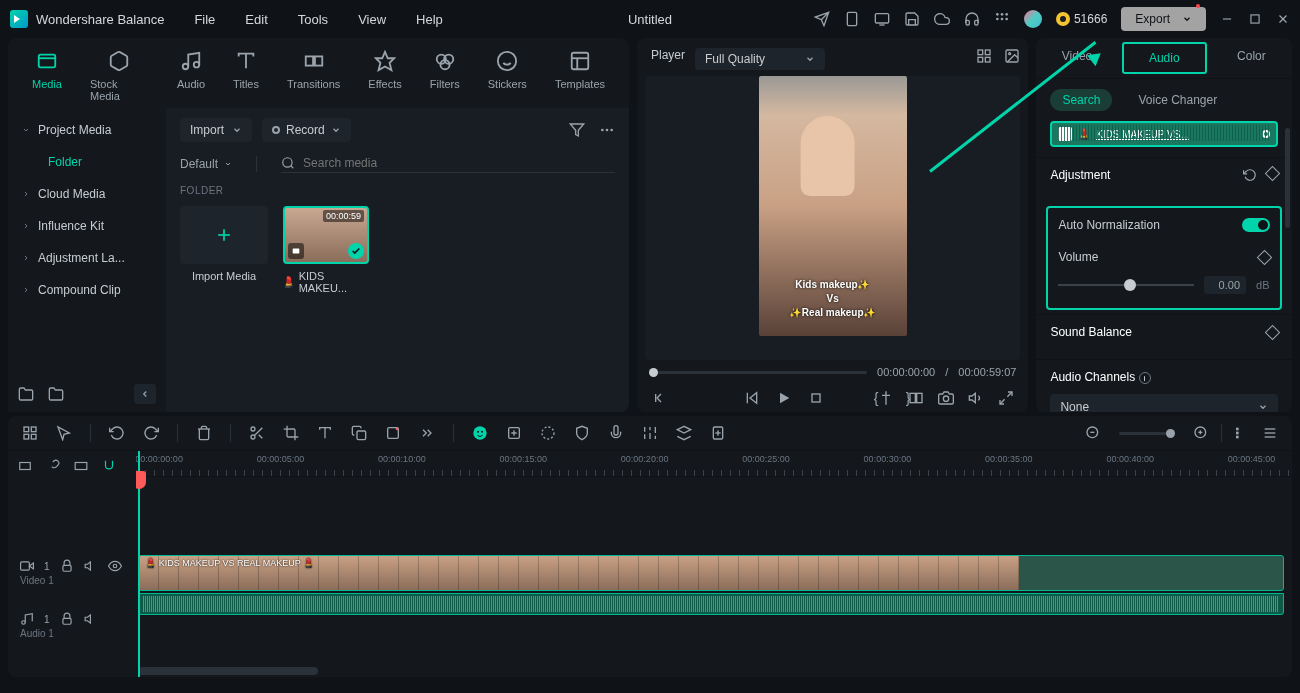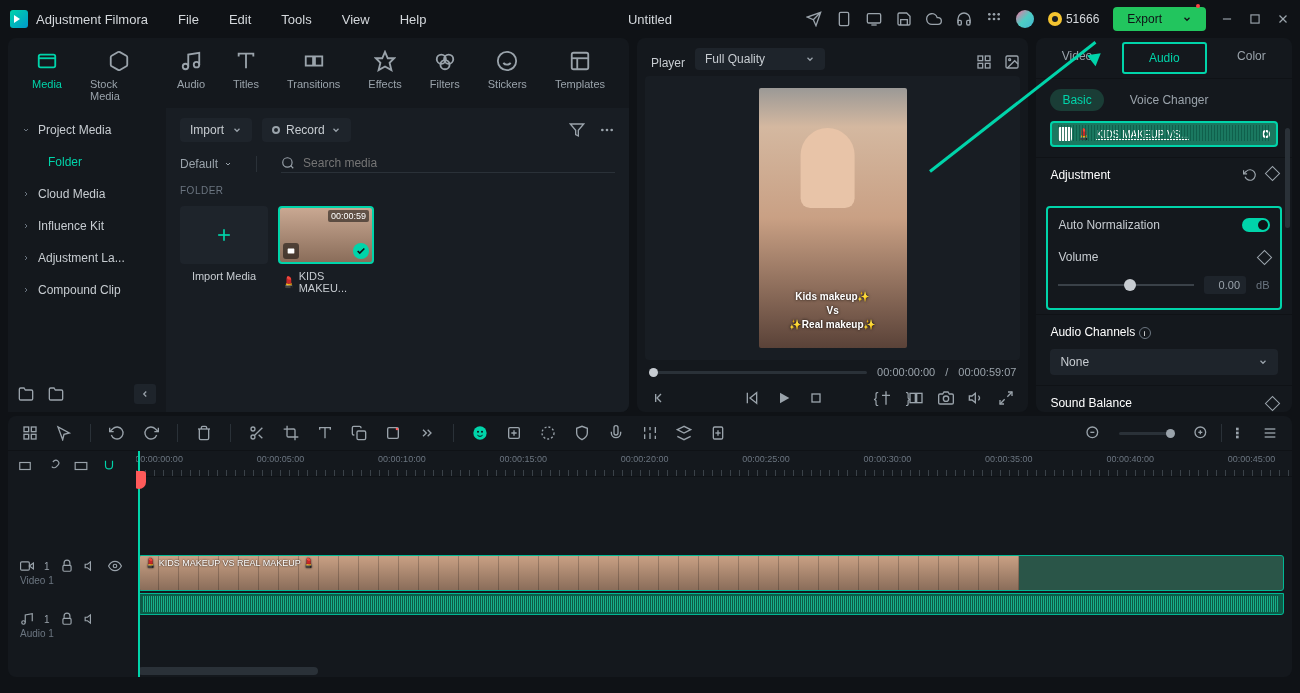--- a/index.html
+++ b/index.html
@@ -10,21 +10,21 @@
 .app-name { font-size: 13px; color: #d4d8dc; }
 .menus { display: flex; margin-left: 30px; gap: 30px; }
 .menus span { font-size: 13px; color: #d4d8dc; cursor: pointer; }
 .title-center { position: absolute; left: 50%; transform: translateX(-50%); font-size: 13px; color: #d4d8dc; }
 .title-right { margin-left: auto; display: flex; align-items: center; gap: 14px; }
 .ticon { width: 16px; height: 16px; color: #9aa3ab; cursor: pointer; }
 .avatar { width: 18px; height: 18px; border-radius: 50%; background: linear-gradient(135deg,#ff6b9d,#4ecdc4,#45b7d1); }
 .credits { display:flex; align-items:center; gap:4px; font-size:12px; color:#d4d8dc; }
 .credit-icon { width:14px; height:14px; border-radius:50%; background:#f4c430; display:flex; align-items:center; justify-content:center; }
 .credit-icon::after { content:""; width:6px; height:6px; border-radius:50%; background:#1a1d21; }
-.export-btn { background:#22c55e; color:#0f1216; padding:5px 14px; border-radius:4px; font-size:12px; display:flex; align-items:center; gap:20px; cursor:pointer; position:relative; }
+.export-btn { background:#a3a3a3; color:#0f1216; padding:5px 14px; border-radius:4px; font-size:12px; display:flex; align-items:center; gap:12px; cursor:pointer; position:relative; }
 .export-btn::before { content:""; position:absolute; top:-3px; right:6px; width:4px; height:4px; border-radius:50%; background:#ff4444; }
 .winctl { width:14px; height:14px; color:#9aa3ab; cursor:pointer; }
 .main { display:flex; height:374px; padding:0 8px; gap:8px; }
 .left-panel { width:622px; background:#14181d; border-radius:8px; display:flex; flex-direction:column; }
 .tabs-row { display:flex; padding:12px 24px 6px; gap:28px; }
 .tab-item { display:flex; flex-direction:column; align-items:center; gap:6px; cursor:pointer; color:#9aa3ab; }
 .tab-item.active { color:#00d4aa; }
 .tab-icon { width:22px; height:22px; }
 .tab-label { font-size:11px; }
 .sub-row { display:flex; height:calc(100% - 60px); }
@@ -42,31 +42,31 @@
 .content-filters { margin-left:auto; display:flex; gap:14px; }
 .search-row { display:flex; align-items:center; gap:24px; margin-bottom:12px; }
 .default-drop { font-size:12px; color:#9aa3ab; display:flex; align-items:center; gap:6px; cursor:pointer; }
 .search-box { flex:1; display:flex; align-items:center; gap:8px; border-bottom:1px solid #2a3138; padding:2px 0; }
 .search-box input { background:none; border:none; outline:none; color:#9aa3ab; font-size:12px; flex:1; }
 .folder-label { font-size:10px; color:#6b7580; margin-bottom:10px; letter-spacing:0.5px; }
 .media-grid { display:flex; gap:14px; }
 .import-tile { width:88px; height:58px; background:#1e242b; border-radius:4px; display:flex; align-items:center; justify-content:center; cursor:pointer; }
 .import-tile svg { width:20px; height:20px; color:#00d4aa; }
 .media-item { display:flex; flex-direction:column; align-items:center; gap:6px; width:88px; }
-.thumb { width:96px; height:58px; border-radius:4px; border:2px solid #00d4aa; position:relative; background:linear-gradient(180deg,#c9a892 0%,#8a6d5a 100%); overflow:hidden; }
+.thumb { width:86px; height:58px; border-radius:4px; border:2px solid #00d4aa; position:relative; background:linear-gradient(180deg,#c9a892 0%,#8a6d5a 100%); overflow:hidden; }
 .thumb .dur { position:absolute; top:2px; right:3px; font-size:9px; color:#fff; background:rgba(0,0,0,0.5); padding:1px 3px; border-radius:2px; }
 .thumb .check { position:absolute; bottom:3px; right:3px; width:16px; height:16px; border-radius:50%; background:#00d4aa; display:flex; align-items:center; justify-content:center; }
 .thumb .badge { position:absolute; bottom:3px; left:3px; width:16px; height:16px; border-radius:3px; background:rgba(0,0,0,0.5); display:flex; align-items:center; justify-content:center; }
 .media-name { font-size:11px; color:#c7ccd1; display:flex; align-items:center; gap:3px; }
 .preview-panel { width:392px; background:#14181d; border-radius:8px; display:flex; flex-direction:column; padding:10px 8px 4px; }
-.preview-top { display:flex; align-items:flex-end; gap:10px; margin-bottom:6px; }
+.preview-top { display:flex; align-items:flex-start; gap:10px; margin-bottom:6px; }
 .preview-top .label { font-size:12px; color:#c7ccd1; margin-left:6px; }
 .quality-drop { background:#1e242b; padding:4px 10px; border-radius:4px; font-size:12px; display:flex; align-items:center; gap:40px; cursor:pointer; }
 .view-icons { margin-left:auto; display:flex; gap:12px; }
-.preview-video { flex:1; display:flex; align-items:center; justify-content:center; background:#181d23; border-radius:4px; position:relative; }
+.preview-video { flex:1; display:flex; justify-content:center; background:#181d23; border-radius:4px; position:relative; }
 .mock-video { width:148px; height:260px; background:linear-gradient(180deg,#9b9996 0%, #d4b8a0 15%, #c9a084 50%, #5a4238 100%); border-radius:2px; position:relative; display:flex; flex-direction:column; justify-content:flex-end; align-items:center; padding-bottom:16px; }
 .mock-video .hand { position:absolute; top:40px; left:50%; transform:translateX(-60%); width:54px; height:80px; background:#e8c4a8; border-radius:28px 28px 10px 10px; }
 .mock-video .txt { color:#fff; font-size:10px; font-weight:bold; text-shadow:0 0 3px #000; line-height:1.4; text-align:center; }
 .progress-row { display:flex; align-items:center; gap:10px; padding:6px 4px; font-size:11px; color:#9aa3ab; }
 .progress-bar { flex:1; height:3px; background:#2a3138; border-radius:2px; position:relative; }
 .progress-dot { position:absolute; left:0; top:-3px; width:9px; height:9px; border-radius:50%; background:#c7ccd1; }
 .player-ctrls { display:flex; align-items:center; justify-content:center; gap:16px; padding:6px 0 2px; position:relative; }
 .player-ctrls .side-left { position:absolute; left:6px; display:flex; gap:14px; }
 .player-ctrls .side-right { position:absolute; right:6px; display:flex; gap:14px; }
 .pctrl { width:16px; height:16px; color:#9aa3ab; cursor:pointer; }
@@ -128,21 +128,21 @@
 .arrow-line { position:absolute; width:210px; height:3px; background:#00d4aa; transform-origin:left center; }
 .arrow-head { position:absolute; width:0; height:0; border-left:12px solid #00d4aa; border-top:7px solid transparent; border-bottom:7px solid transparent; }
 .diamond { width:11px; height:11px; border:1.5px solid #9aa3ab; transform:rotate(45deg); cursor:pointer; }
 .scroll-y { position:absolute; right:2px; top:90px; width:5px; height:100px; background:#2a3138; border-radius:3px; }
 </style>
 </head>
 <body>
 
 <div class="titlebar">
   <div class="logo"></div>
-  <span class="app-name">Adjustment Filmora</span>
+  <span class="app-name">Wondershare Balance</span>
   <div class="menus">
     <span>File</span>
     <span>Edit</span>
     <span>Tools</span>
     <span>View</span>
     <span>Help</span>
   </div>
   <span class="title-center">Untitled</span>
   <div class="title-right">
     <svg class="ticon" viewBox="0 0 24 24" fill="none" stroke="currentColor" stroke-width="2">
@@ -479,21 +479,21 @@
     </div>
   </div>
 
   <div class="props-panel" style="position:relative;">
     <div class="prop-tabs">
       <div class="prop-tab">Video</div>
       <div class="prop-tab highlight">Audio</div>
       <div class="prop-tab">Color</div>
     </div>
     <div class="sub-tabs">
-      <div class="sub-tab active">Basic</div>
+      <div class="sub-tab active">Search</div>
       <div class="sub-tab">Voice Changer</div>
     </div>
     <div class="waveform">
       <span class="wf-icon"></span>
       <span style="font-size:11px;">💄</span>
       <span class="wf-name">KIDS MAKEUP VS...</span>
       <span class="wf-dot"></span>
     </div>
     <div class="prop-section">
       <div class="sec-head">
@@ -519,35 +519,35 @@
       <div class="slider-row">
         <div class="slider">
             <div class="slider-thumb" style="left:48%;"></div>
           </div>
         <span class="val-box">0.00</span>
         <span class="unit">dB</span>
       </div>
     </div>
     <div class="prop-section">
       <div class="sec-head">
+          <span>Sound Balance</span>
+          <div class="diamond"></div>
+        </div>
+
+    </div>
+    <div class="prop-section">
+      <div class="sec-head">
           <span><span>Audio Channels</span> <span style="display:inline-block;width:12px;height:12px;border:1px solid #6b7580;border-radius:50%;font-size:8px;text-align:center;line-height:11px;">i</span></span>
         </div>
       <div class="select-box">
           <span>None</span>
           <svg width="10" height="10" viewBox="0 0 24 24" stroke="#9aa3ab" stroke-width="3" fill="none">
             <polyline points="6 9 12 15 18 9"></polyline>
           </svg>
         </div>
-    </div>
-    <div class="prop-section">
-      <div class="sec-head">
-          <span>Sound Balance</span>
-          <div class="diamond"></div>
-        </div>
-
     </div>
 
     <div class="scroll-y"></div>
   </div>
 </div>
 
 <div class="timeline-wrap">
   <div class="timeline">
     <div class="tl-toolbar">
       <svg class="tl-icon" viewBox="0 0 24 24" fill="none" stroke="currentColor" stroke-width="2">

